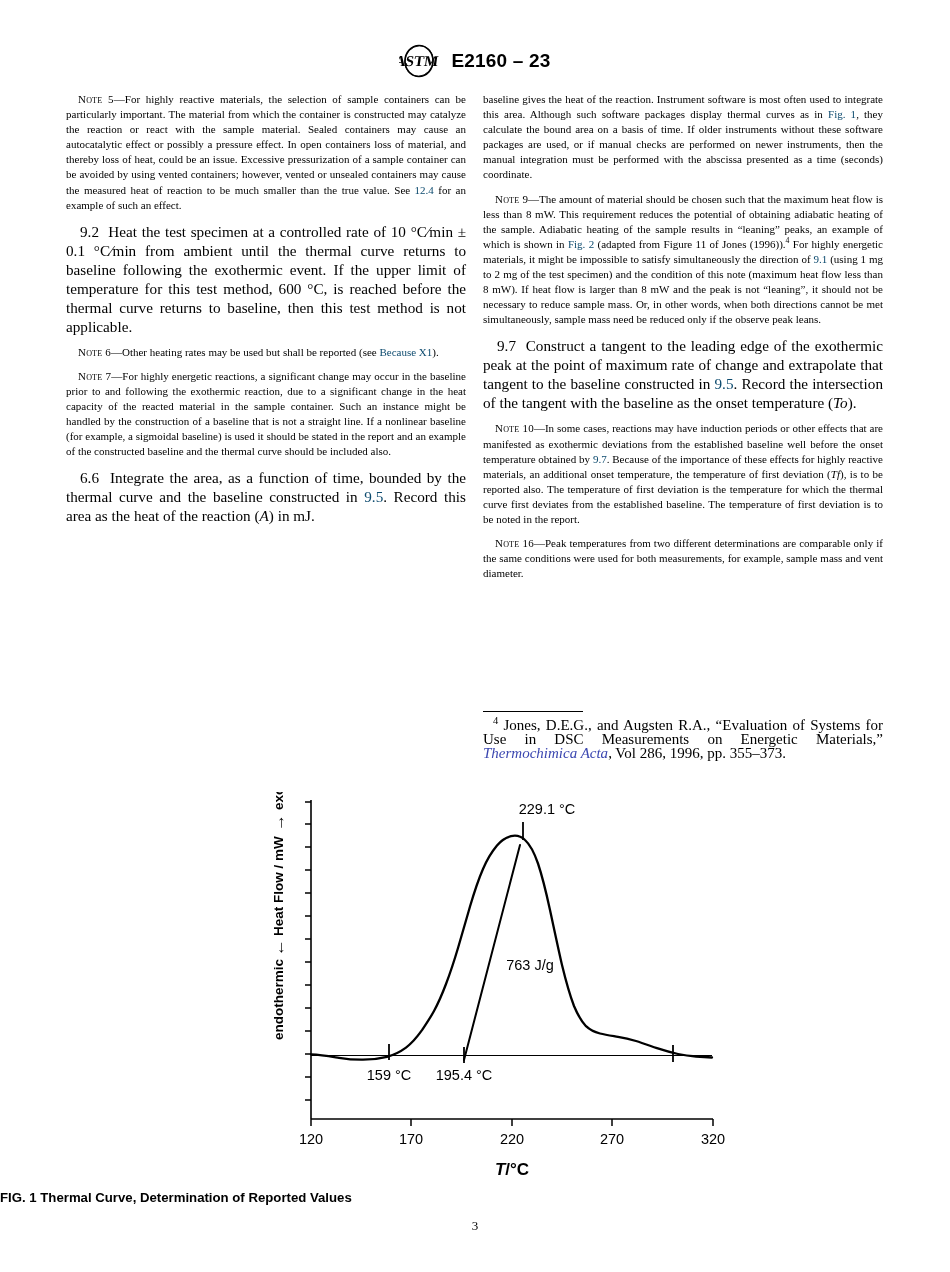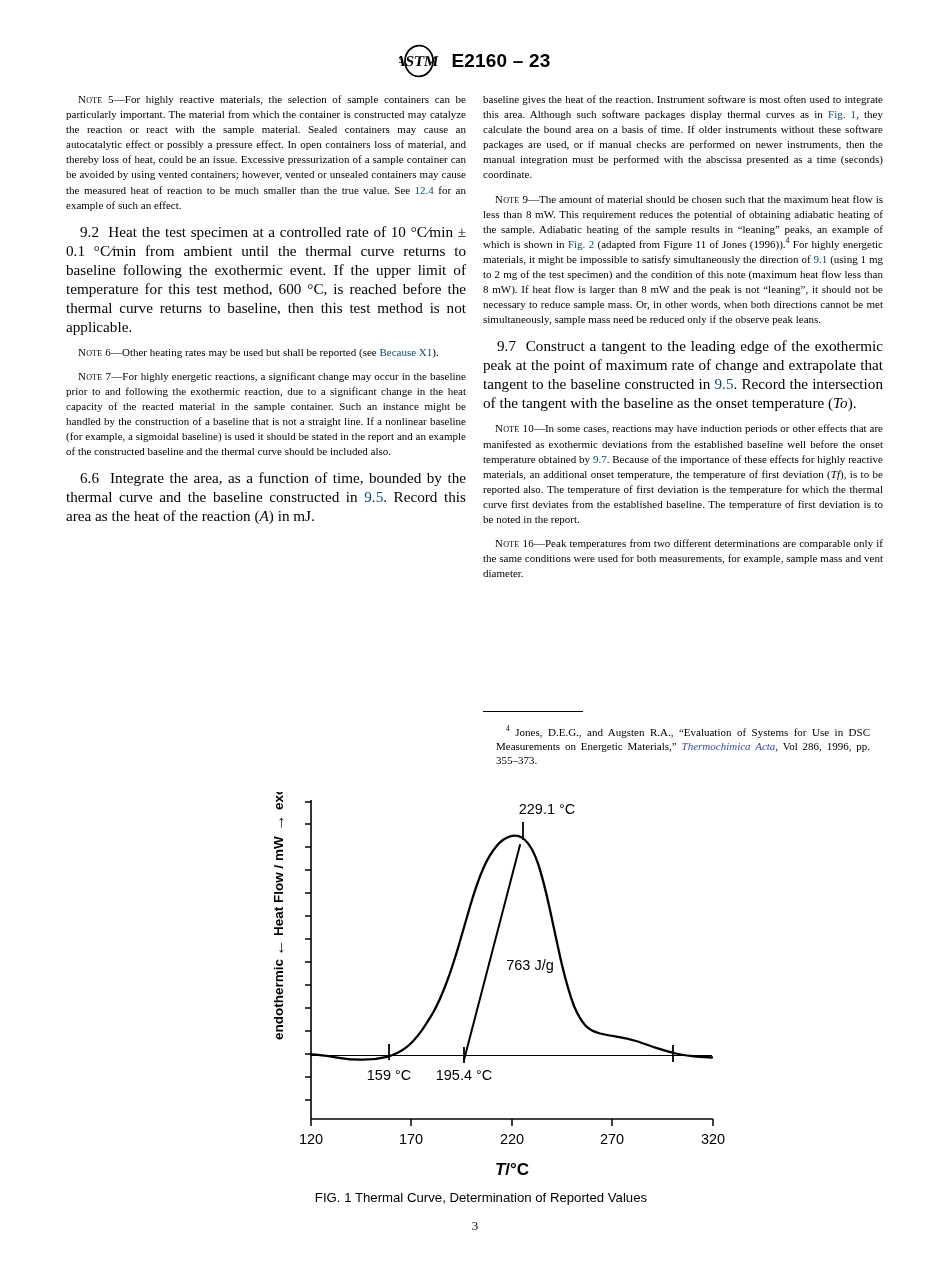--- a/index.html
+++ b/index.html
@@ -98,45 +98,44 @@
     top: 711px;
     width: 400px;
   }
   .footnote-rule {
     width: 100px;
     height: 1px;
     background: #000;
     margin-bottom: 6px;
   }
   .footnote {
-    font-size: 11px;
+    font-size: 15px;
     line-height: 14px;
     text-align: justify;
     text-indent: 10px;
-    margin: 13px;
+    margin: 0;
   }
 
   
   .figure {
     position: absolute;
     left: 0;
     top: 792px;
     width: 950px;
   }
   .figure-svg-holder {
     width: 950px;
     display: block;
   }
   .fig-caption {
     font-family: "Liberation Sans", sans-serif;
-    font-weight: normal;
+    font-weight: bold;
     font-size: 13.2px;
-    text-align: center;
+    text-align: left;
     margin-top: 2px;
-    margin-left: 12px;
   }
 
   
   .page-number {
     position: absolute;
     left: 0;
     top: 1218px;
     width: 950px;
     text-align: center;
     font-size: 13px;

